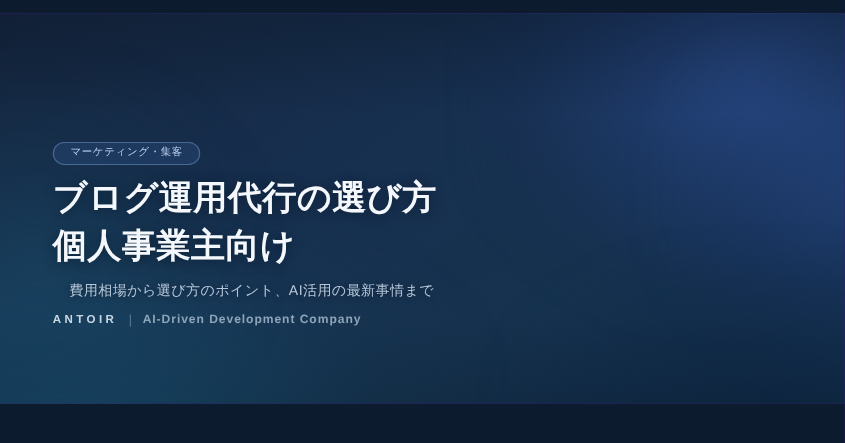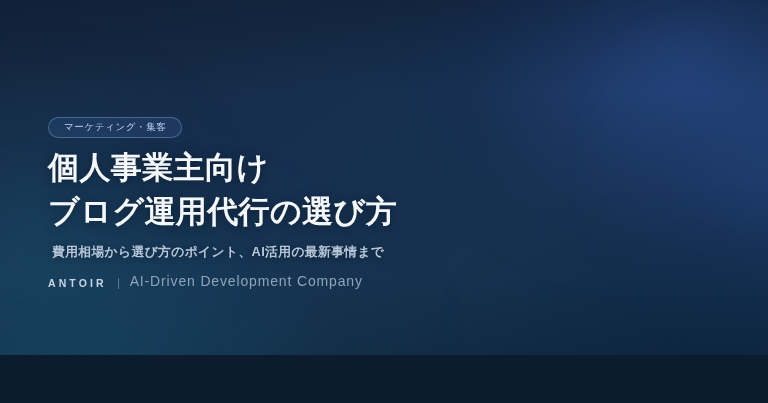--- a/index.html
+++ b/index.html
@@ -11,20 +11,21 @@
     font-family: "Liberation Sans", "DejaVu Sans", sans-serif;
     -webkit-font-smoothing: antialiased;
   }
 
   .hero {
     position: relative;
     width: 768px;
     height: 355px;
     overflow: hidden;
     background: #4c1d95;
+    margin-top: 12px;
   }
 
   
   .bg-base {
     position: absolute;
     inset: 0;
     background: linear-gradient(145deg, #15263f 0%, #173050 42%, #16324e 68%, #133050 100%);
   }
   .glow-topright {
     position: absolute;
@@ -132,25 +133,25 @@
     line-height: 1.42;
     letter-spacing: 0.4px;
     text-shadow: 0 1px 10px rgba(6, 16, 30, 0.55);
     white-space: nowrap;
   }
   .headline-line { display: block; }
 
   .subtitle {
     position: absolute;
     top: 242px;
-    left: 4px;
+    left: 15px;
     margin: 0;
     color: #b6c7d9;
     font-size: 12.8px;
-    font-weight: bold;
+    font-weight: normal;
     letter-spacing: 0.35px;
     line-height: 1.5;
     white-space: nowrap;
     text-shadow: 0 1px 6px rgba(6, 16, 30, 0.4);
   }
 
   .brandline {
     position: absolute;
     top: 273px;
     left: 0;
@@ -166,22 +167,22 @@
     letter-spacing: 3.1px;
   }
   .brand-divider {
     display: inline-block;
     width: 1px;
     height: 11px;
     background: rgba(168, 190, 212, 0.45);
   }
   .brand-tagline {
     color: #8ea4b8;
-    font-size: 14px;
-    font-weight: normal;
+    font-size: 11px;
+    font-weight: bold;
     letter-spacing: 0.85px;
   }
 </style>
 </head>
 <body>
 
 <div class="hero">
 
   <div class="bg-base"></div>
   <div class="glow-topright"></div>
@@ -189,22 +190,22 @@
   <div class="glow-bottomleft"></div>
   <div class="glow-leftedge"></div>
   <div class="glow-bottomright"></div>
   <div class="vignette"></div>
 
   <div class="content">
 
     <span class="badge">マーケティング・集客</span>
 
     <h1 class="headline">
+      <span class="headline-line">ブログ運用代行の選び方</span>
       <span class="headline-line">個人事業主向け</span>
-      <span class="headline-line">ブログ運用代行の選び方</span>
     </h1>
 
     <p class="subtitle">費用相場から選び方のポイント、AI活用の最新事情まで</p>
 
     <div class="brandline">
       <span class="brand-name">ANTOIR</span>
       <span class="brand-divider"></span>
       <span class="brand-tagline">AI-Driven Development Company</span>
     </div>
 

